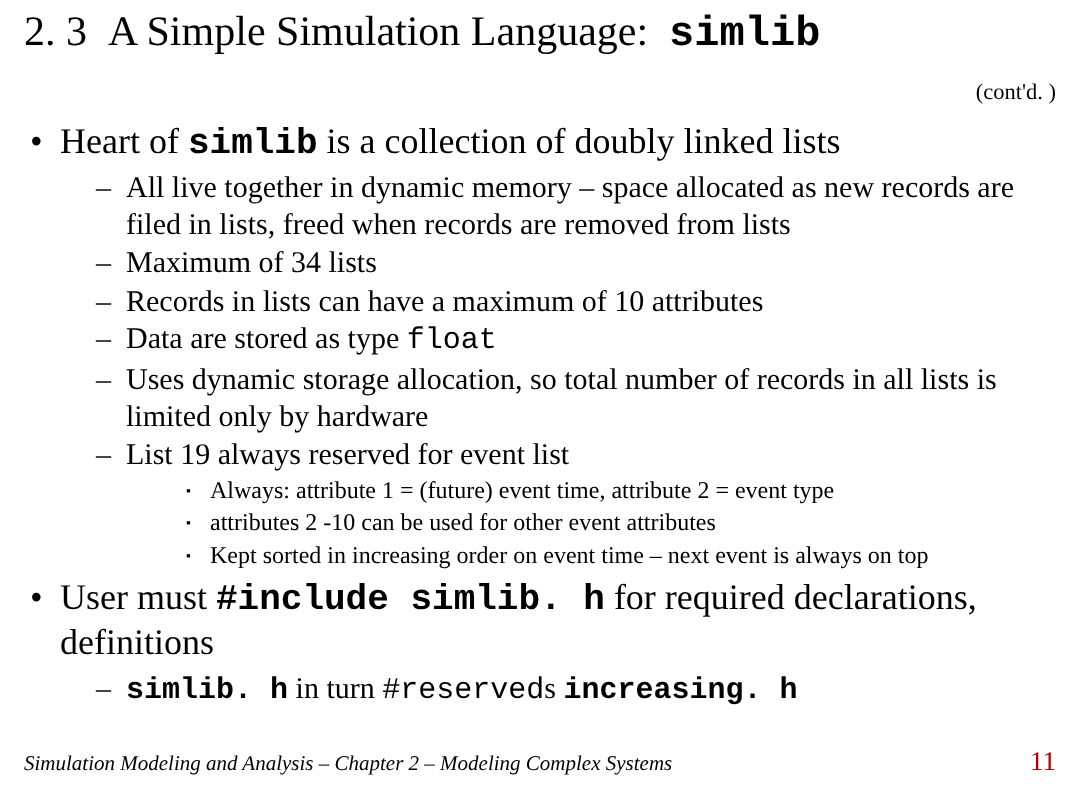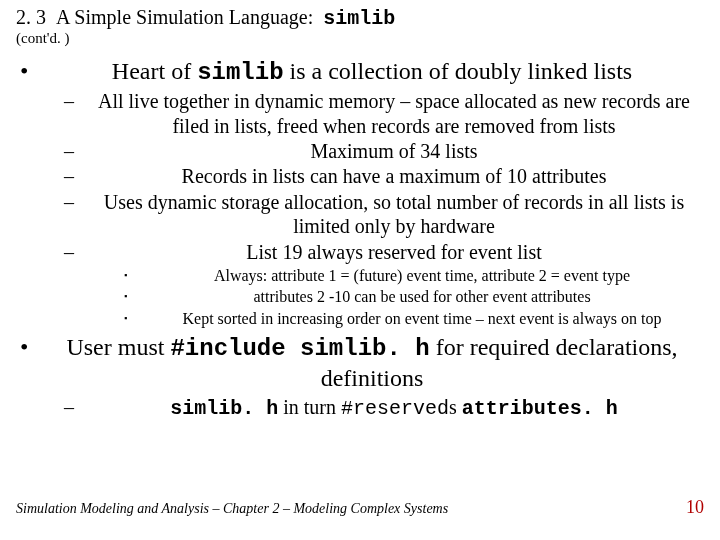--- a/index.html
+++ b/index.html
@@ -13,39 +13,38 @@
     overflow: hidden;
   }
   .slide {
     position: relative;
     width: 720px;
     height: 540px;
     box-sizing: border-box;
     padding: 6px 16px 0 16px;
   }
   .title-row {
-    font-size: 20px;
+    font-size: 28px;
     line-height: 1.15;
-    margin: 0 0 2px 0;
+    margin: 0 0 16px 0;
   }
   .title-code {
     font-family: "Courier New", Courier, monospace;
     font-weight: bold;
   }
   .contd {
     font-size: 15px;
-    text-align: left;
+    text-align: right;
     margin-top: -2px;
     margin-bottom: 10px;
   }
   ul.lvl1 {
     list-style: none;
     margin: 0;
     padding: 0 0 0 2px;
-    text-align: center;
   }
   ul.lvl1 > li {
     position: relative;
     padding-left: 22px;
     font-size: 24px;
     line-height: 1.22;
     margin-bottom: 4px;
   }
   ul.lvl1 > li::before {
     content: "•";
@@ -127,38 +126,41 @@
   </div>
   <div class="contd">(cont'd. )</div>
 
   <ul class="lvl1">
     <li>
       <span>Heart of </span><span class="codeb">simlib</span><span> is a collection of doubly linked lists</span>
       <ul class="lvl2">
         <li>All live together in dynamic memory – space allocated as new records are filed in lists, freed when records are removed from lists</li>
         <li>Maximum of 34 lists</li>
         <li>Records in lists can have a maximum of 10 attributes</li>
+        <li>
+          <span>Data are stored as type </span><span class="code">float</span>
+        </li>
         <li>Uses dynamic storage allocation, so total number of records in all lists is limited only by hardware</li>
         <li>
           <span>List 19 always reserved for event list</span>
           <ul class="lvl3">
             <li>Always:  attribute 1 = (future) event time, attribute 2 = event type</li>
             <li>attributes 2 -10 can be used for other event attributes</li>
             <li>Kept sorted in increasing order on event time – next event is always on top</li>
           </ul>
         </li>
       </ul>
     </li>
     <li>
       <span>User must </span><span class="codeb">#include simlib. h</span><span>  for required declarations, definitions</span>
       <ul class="lvl2">
         <li>
-          <span class="codeb">simlib. h</span><span> in turn </span><span class="code">#reserved</span><span>s </span><span class="codeb">attributes. h</span>
+          <span class="codeb">simlib. h</span><span> in turn </span><span class="code">#reserved</span><span>s </span><span class="codeb">increasing. h</span>
         </li>
       </ul>
     </li>
   </ul>
 
   <div class="footer">
     <span>Simulation Modeling and Analysis – Chapter 2 – Modeling Complex Systems</span>
-    <span class="pagenum">10</span>
+    <span class="pagenum">11</span>
   </div>
 </div>
 
 </body></html>

